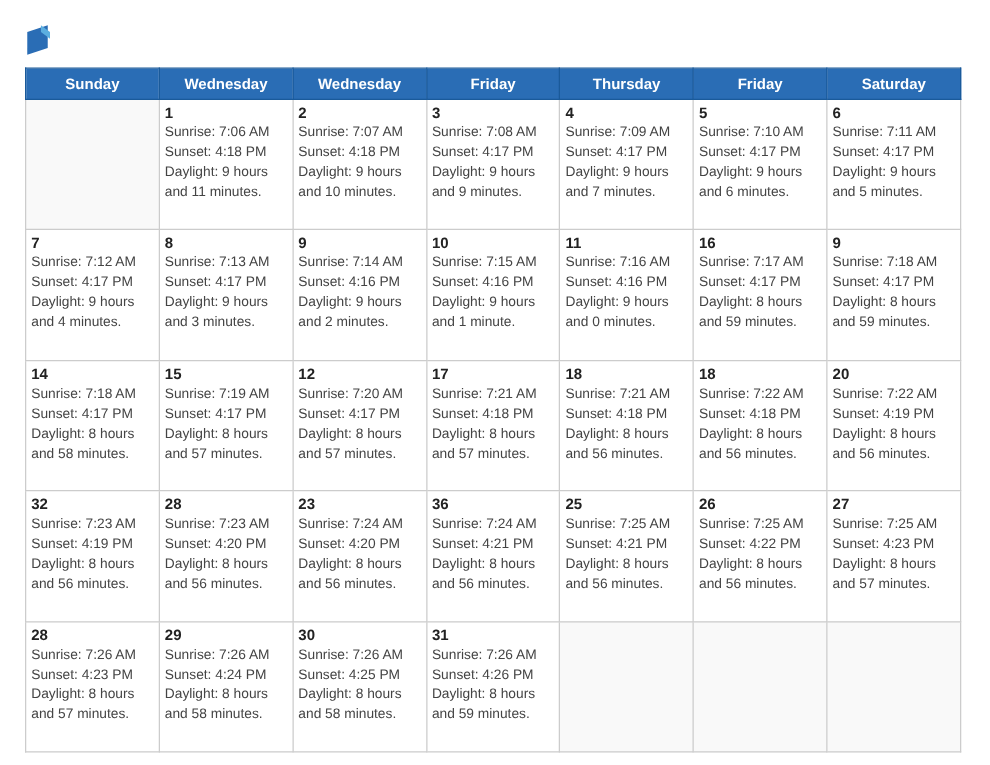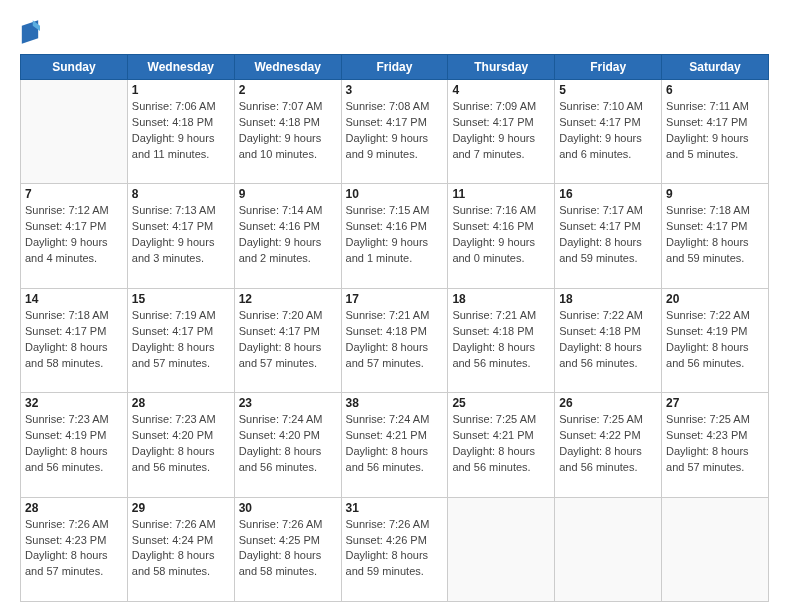--- a/index.html
+++ b/index.html
@@ -154,21 +154,21 @@
           <td><span class="day-number">12</span><span class="cell-text">Sunrise: 7:20 AM<br>Sunset: 4:17 PM<br>Daylight: 8 hours and 57 minutes.</span></td>
           <td><span class="day-number">17</span><span class="cell-text">Sunrise: 7:21 AM<br>Sunset: 4:18 PM<br>Daylight: 8 hours and 57 minutes.</span></td>
           <td><span class="day-number">18</span><span class="cell-text">Sunrise: 7:21 AM<br>Sunset: 4:18 PM<br>Daylight: 8 hours and 56 minutes.</span></td>
           <td><span class="day-number">18</span><span class="cell-text">Sunrise: 7:22 AM<br>Sunset: 4:18 PM<br>Daylight: 8 hours and 56 minutes.</span></td>
           <td><span class="day-number">20</span><span class="cell-text">Sunrise: 7:22 AM<br>Sunset: 4:19 PM<br>Daylight: 8 hours and 56 minutes.</span></td>
         </tr>
         <tr>
           <td><span class="day-number">32</span><span class="cell-text">Sunrise: 7:23 AM<br>Sunset: 4:19 PM<br>Daylight: 8 hours and 56 minutes.</span></td>
           <td><span class="day-number">28</span><span class="cell-text">Sunrise: 7:23 AM<br>Sunset: 4:20 PM<br>Daylight: 8 hours and 56 minutes.</span></td>
           <td><span class="day-number">23</span><span class="cell-text">Sunrise: 7:24 AM<br>Sunset: 4:20 PM<br>Daylight: 8 hours and 56 minutes.</span></td>
-          <td><span class="day-number">38</span><span class="cell-text">Sunrise: 7:24 AM<br>Sunset: 4:21 PM<br>Daylight: 8 hours and 56 minutes.</span></td>
+          <td><span class="day-number">36</span><span class="cell-text">Sunrise: 7:24 AM<br>Sunset: 4:21 PM<br>Daylight: 8 hours and 56 minutes.</span></td>
           <td><span class="day-number">25</span><span class="cell-text">Sunrise: 7:25 AM<br>Sunset: 4:21 PM<br>Daylight: 8 hours and 56 minutes.</span></td>
           <td><span class="day-number">26</span><span class="cell-text">Sunrise: 7:25 AM<br>Sunset: 4:22 PM<br>Daylight: 8 hours and 56 minutes.</span></td>
           <td><span class="day-number">27</span><span class="cell-text">Sunrise: 7:25 AM<br>Sunset: 4:23 PM<br>Daylight: 8 hours and 57 minutes.</span></td>
         </tr>
         <tr>
           <td><span class="day-number">28</span><span class="cell-text">Sunrise: 7:26 AM<br>Sunset: 4:23 PM<br>Daylight: 8 hours and 57 minutes.</span></td>
           <td><span class="day-number">29</span><span class="cell-text">Sunrise: 7:26 AM<br>Sunset: 4:24 PM<br>Daylight: 8 hours and 58 minutes.</span></td>
           <td><span class="day-number">30</span><span class="cell-text">Sunrise: 7:26 AM<br>Sunset: 4:25 PM<br>Daylight: 8 hours and 58 minutes.</span></td>
           <td><span class="day-number">31</span><span class="cell-text">Sunrise: 7:26 AM<br>Sunset: 4:26 PM<br>Daylight: 8 hours and 59 minutes.</span></td>
           <td class="empty"></td>

